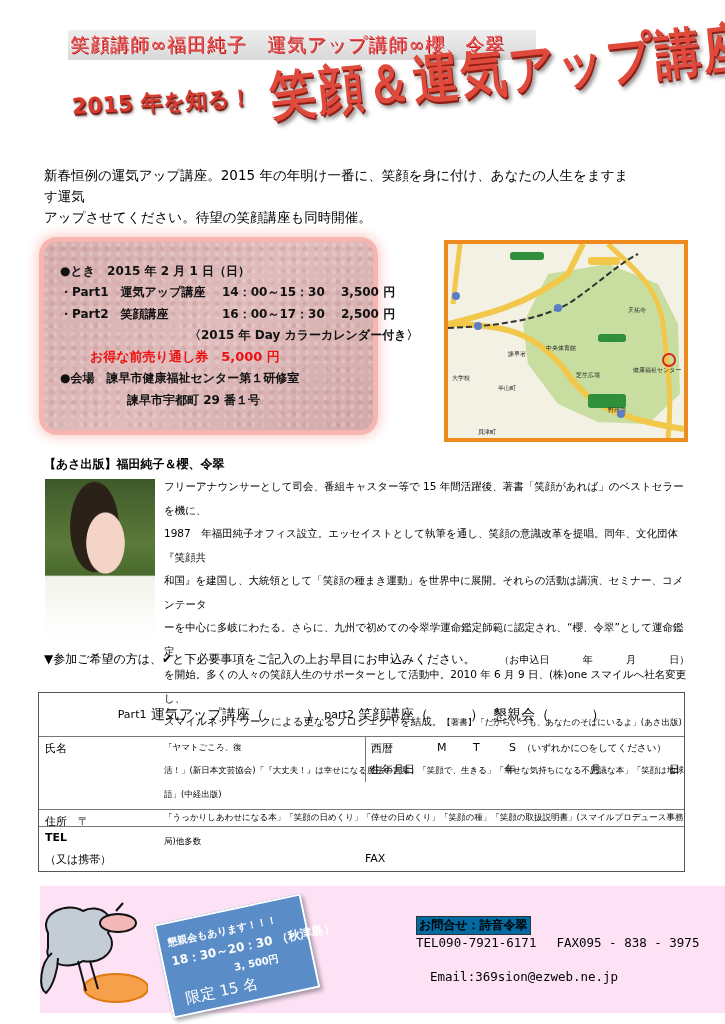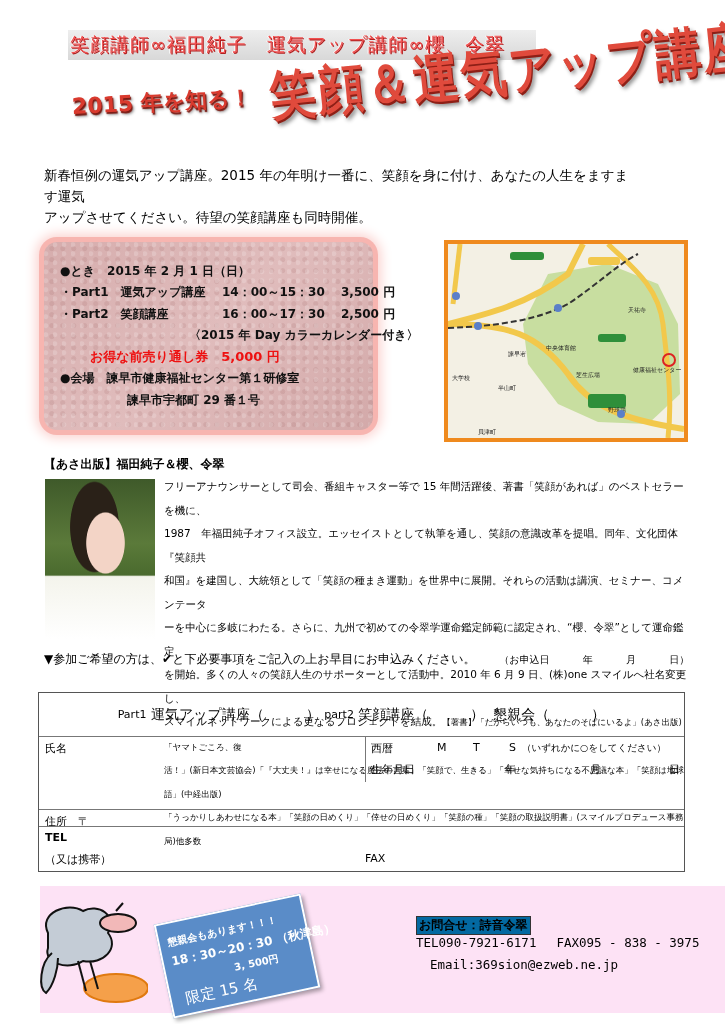--- a/index.html
+++ b/index.html
@@ -106,21 +106,21 @@
     transform: rotate(-12deg); color: #fff; font-weight: bold;
   }
   .dinner-card div { position: absolute; white-space: nowrap; }
 
   .contact { position: absolute; left: 416px; top: 914px; }
   .contact .label {
     display: inline-block; border: 1px solid #333; padding: 0 2px;
     font-size: 12px; font-weight: bold; background: #0369a1;
   }
   .contact .tel { font-family: "DejaVu Sans Mono", monospace; font-size: 12.5px; margin-top: 0; white-space: nowrap; }
-  .contact .email { font-family: "DejaVu Sans Mono", monospace; font-size: 12.5px; margin-top: 5px; margin-left: 14px; white-space: nowrap; }
+  .contact .email { font-family: "DejaVu Sans Mono", monospace; font-size: 12.5px; margin-top: 17px; margin-left: 14px; white-space: nowrap; }
 </style>
 </head>
 <body>
 
 <div class="top-banner">
   <span>笑顔講師∞福田純子　運気アップ講師∞櫻、令翠</span>
 </div>
 
 <div class="headline">
   <div class="small">2015 年を知る！</div>

